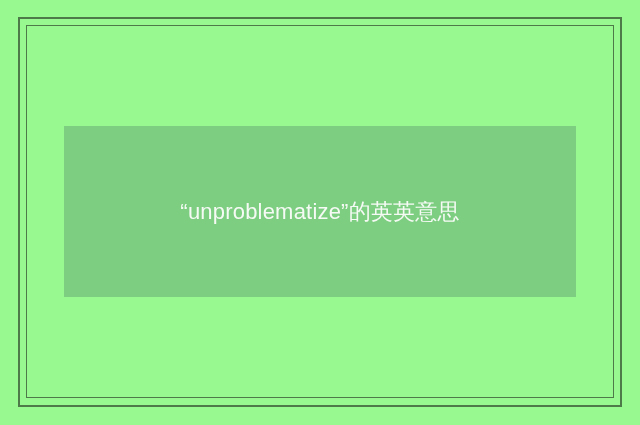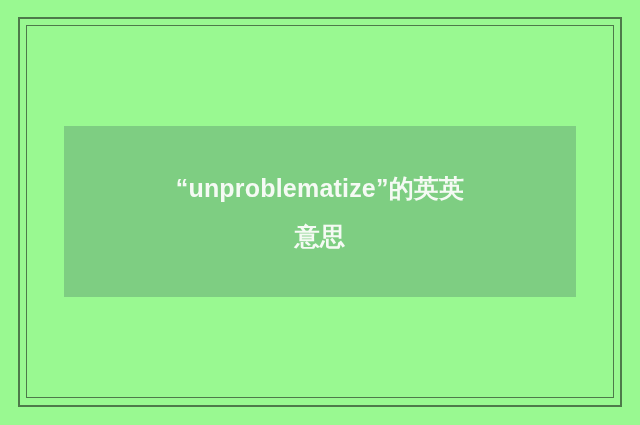--- a/index.html
+++ b/index.html
@@ -54,22 +54,22 @@
     height: 171px;
     background: #7ece82;
     display: flex;
     align-items: center;
     justify-content: center;
     box-sizing: border-box;
   }
 
   #title-text {
     color: #f5faf4;
-    font-size: 25px;
-    font-weight: bold;
+    font-size: 22px;
+    font-weight: normal;
     line-height: 48px;
     text-align: center;
     letter-spacing: 0.2px;
     max-width: 300px;
     word-break: break-all;
     margin: 0;
   }
 </style>
 </head>
 <body>

